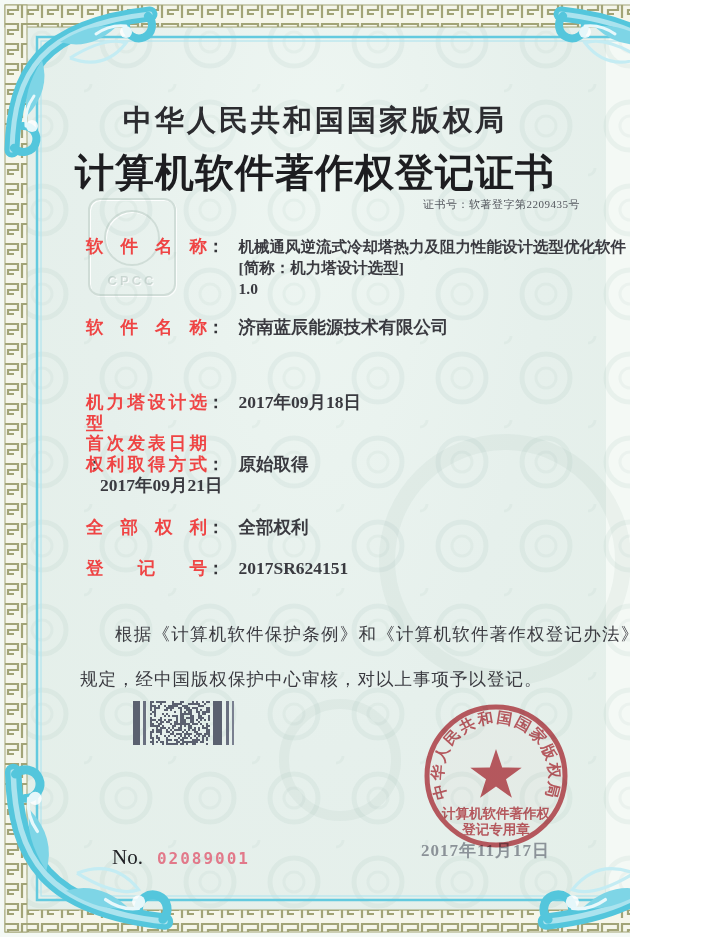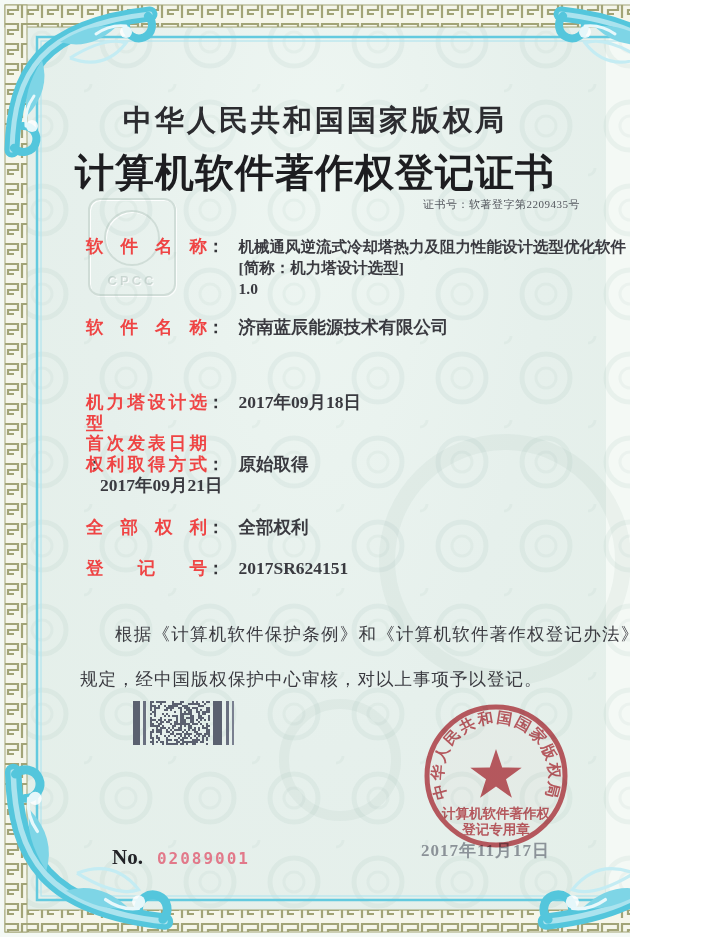--- a/index.html
+++ b/index.html
@@ -51,21 +51,21 @@
     box-shadow:inset 1px 1px 0 rgba(255,255,255,0.9);
   }
   .watermark .wm-text{
     position:absolute;left:0;bottom:6px;width:100%;text-align:center;
     font-family:"Liberation Sans",sans-serif;font-size:13px;font-weight:bold;
     letter-spacing:3px;color:rgba(163,182,176,0.45);
     text-shadow:1px 1px 0 rgba(255,255,255,0.85);
   }
   .barcode{position:absolute;left:133px;top:699px;z-index:4;}
   .serial{position:absolute;left:112px;top:845px;z-index:4;display:flex;align-items:baseline;}
-  .serial .prefix{font-size:21px;font-weight:bold;color:#232327;margin-right:14px;}
+  .serial .prefix{font-size:21px;font-weight:normal;color:#232327;margin-right:14px;}
   .serial .number{
     font-family:"DejaVu Sans Mono",monospace;font-size:16px;font-weight:bold;
     color:#e2798a;letter-spacing:2px;
   }
   .stamp-date{
     position:absolute;left:421px;top:839px;z-index:4;
     font-size:17px;font-weight:bold;color:#8b9298;letter-spacing:1px;
   }
   svg.stamp{position:absolute;left:396px;top:676px;z-index:5;opacity:0.88;mix-blend-mode:multiply;}
   .stamp-text{font-family:"Liberation Serif","DejaVu Serif",serif;font-weight:bold;fill:#c2464f;}

